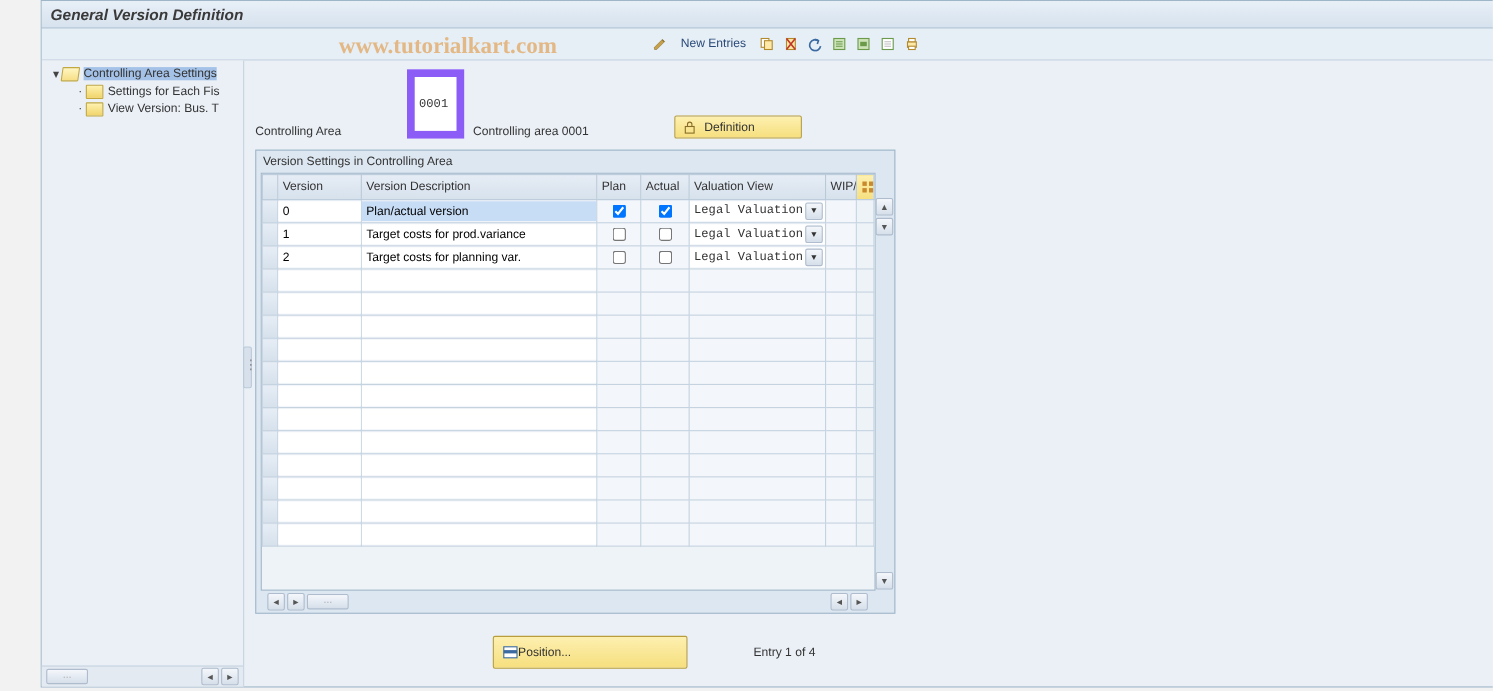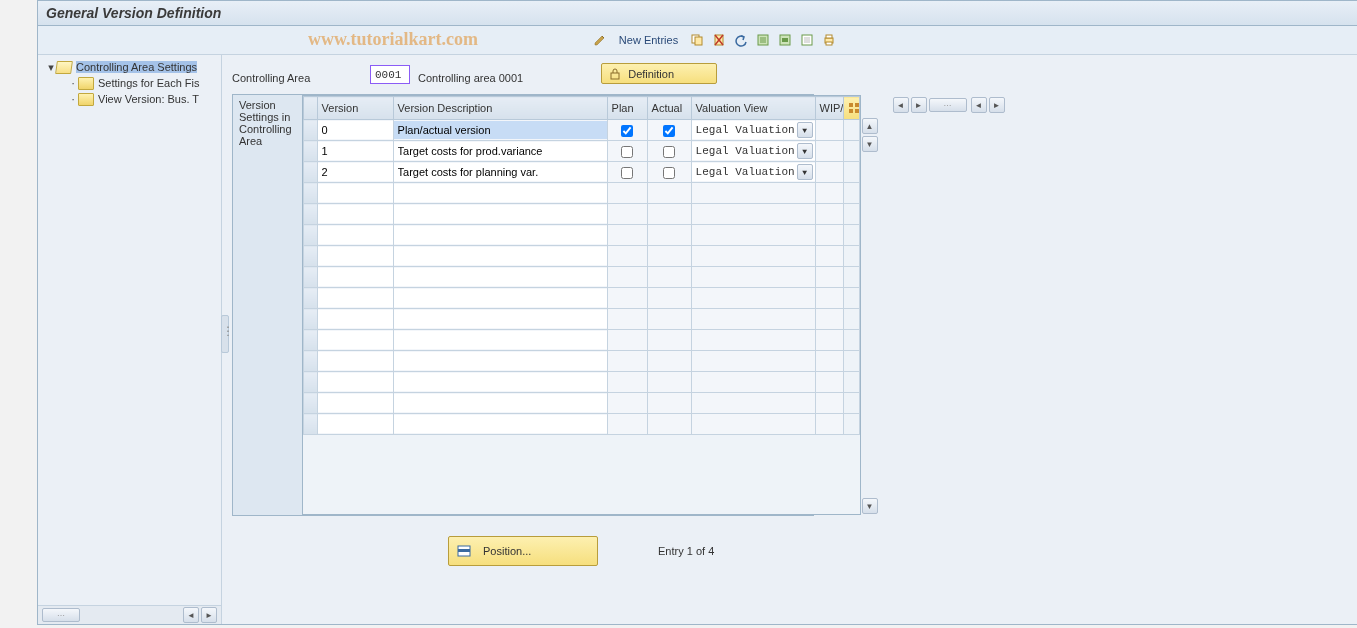--- a/index.html
+++ b/index.html
@@ -64,21 +64,21 @@
     display: flex;
     align-items: center;
     cursor: pointer;
     color: #2a4a78;
   }
   .watermark {
     position: absolute;
     left: 270px;
     top: 3px;
     font-family: Georgia, 'Times New Roman', serif;
-    font-size: 18px;
+    font-size: 21px;
     color: rgba(224, 140, 40, 0.55);
     font-weight: bold;
     pointer-events: none;
   }
   
   .main {
     display: flex;
     height: calc(100% - 54px);
     position: relative;
   }
@@ -195,24 +195,24 @@
     position: relative;
   }
   .field-row {
     display: flex;
     align-items: flex-end;
     gap: 8px;
     margin-bottom: 10px;
   }
   .field-label { width: 130px; color: #333; }
   .field-input {
-    border: 1px solid #8b5cf6;
+    border: 7px solid #8b5cf6;
     background: #fff;
     height: 17px;
-    padding: 0 4px;
+    padding: 16px 4px;
     font-family: inherit;
     font-size: 11px;
     color: #333;
     box-sizing: content-box;
   }
   .field-input.code { width: 30px; text-align: left; font-family: 'Courier New', monospace; }
   .field-text { color: #333; }
   .valuation-btn {
     margin-left: 70px;
     height: 21px;
@@ -233,21 +233,21 @@
     width: 14px; height: 14px;
     display: inline-flex; align-items:center; justify-content:center;
   }
   
   .group-box {
     border: 1px solid #9fb6c9;
     background: #dde7f1;
     width: 580px;
     height: 420px;
     display: flex;
-    flex-direction: row;
+    flex-direction: column;
   }
   .group-title {
     padding: 4px 6px;
     color: #333;
   }
   .table-and-scroll {
     display: flex;
     flex: 1;
     min-height: 0;
   }
@@ -362,28 +362,28 @@
   
   .footer-row {
     display: flex;
     align-items: center;
     margin-top: 20px;
     gap: 60px;
   }
   .pos-btn {
     margin-left: 216px;
     height: 21px;
-    width: 150px;
+    width: 177px;
     background: linear-gradient(#fdf0b0, #f6df7e);
     border: 1px solid #b89d3c;
     border-radius: 2px;
     display: flex;
     align-items: center;
     justify-content: flex-start;
-    gap: 12px;
+    gap: 0;
     padding: 14px 8px;
     cursor: pointer;
     box-sizing: border-box;
   }
   .entry-info { color: #333; }
   
   svg { display: block; }
 </style>
 </head>
 <body>

